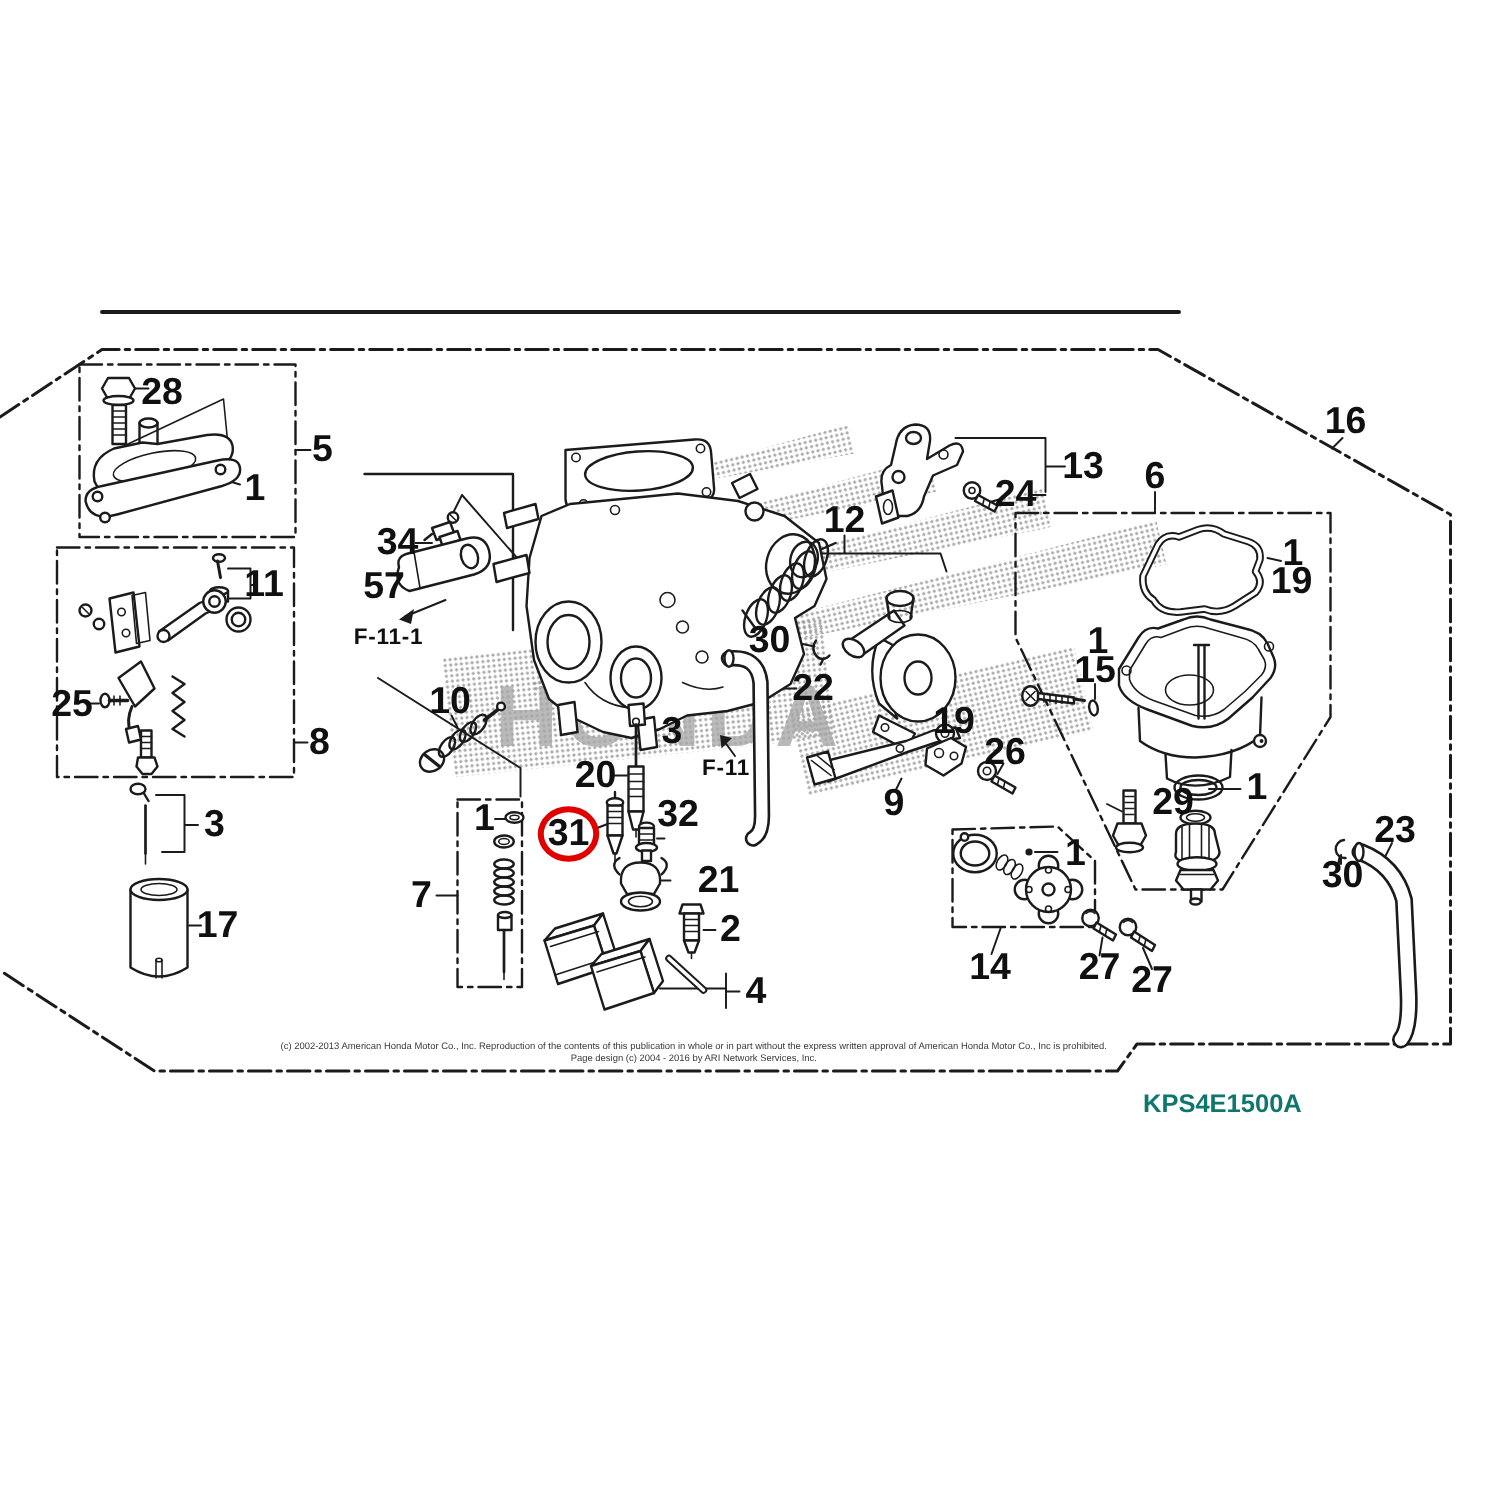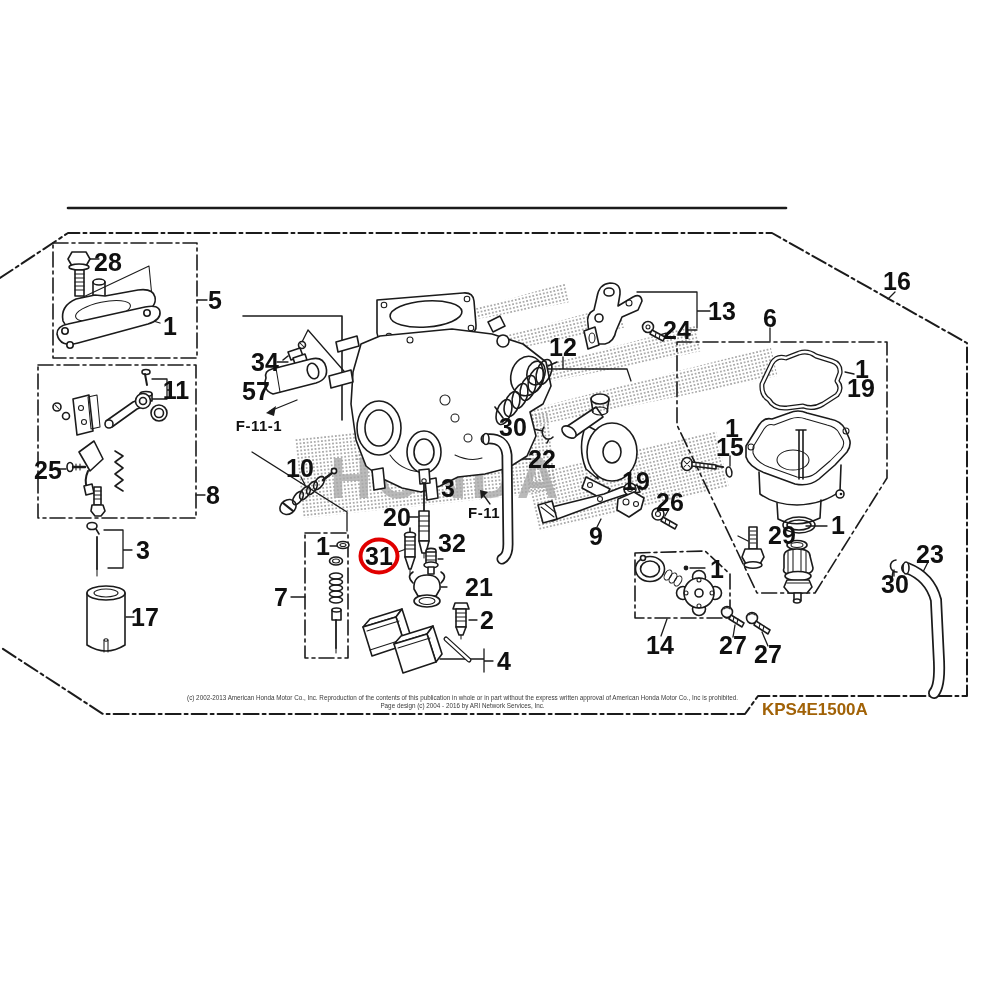--- a/index.html
+++ b/index.html
@@ -22,21 +22,21 @@
   
   #labels{position:absolute;left:0;top:0;width:1000px;height:1000px;}
   .plabel{position:absolute;transform:translate(-50%,-50%);font-weight:bold;font-size:25px;
           color:#101010;white-space:nowrap;line-height:1;}
   .plabel.ref{font-size:15px;letter-spacing:.5px;}
   .plabel.circled{width:33px;height:29px;border:4.5px solid var(--hl,#e10000);
           border-radius:50%;display:flex;align-items:center;justify-content:center;}
   
   #copyright{position:absolute;left:150px;top:694px;width:625px;text-align:center;
              color:#3a3a3a;font-size:6.3px;line-height:1.22;}
-  #diagram-code{position:absolute;left:762px;top:700px;font-size:17px;font-weight:bold;color:#a16207;}
+  #diagram-code{position:absolute;left:762px;top:726px;font-size:17px;font-weight:bold;color:#0f766e;}
 </style>
 </head>
 <body>
 
 <div id="stage">
 
   <div class="band taper" style="left:415px;top:300px;width:155px;height:20px;"></div>
   <div class="band taper" style="left:395px;top:330px;width:230px;height:24px;"></div>
   <div class="band taper" style="left:372px;top:362px;width:330px;height:27px;"></div>
   <div class="band taper" style="left:350px;top:395px;width:430px;height:30px;"></div>

